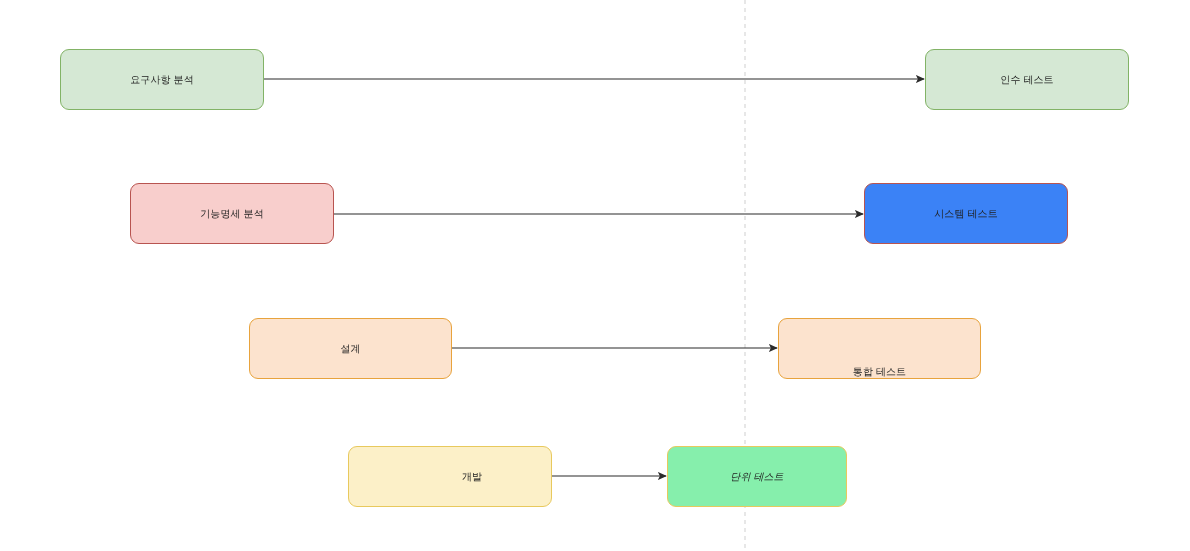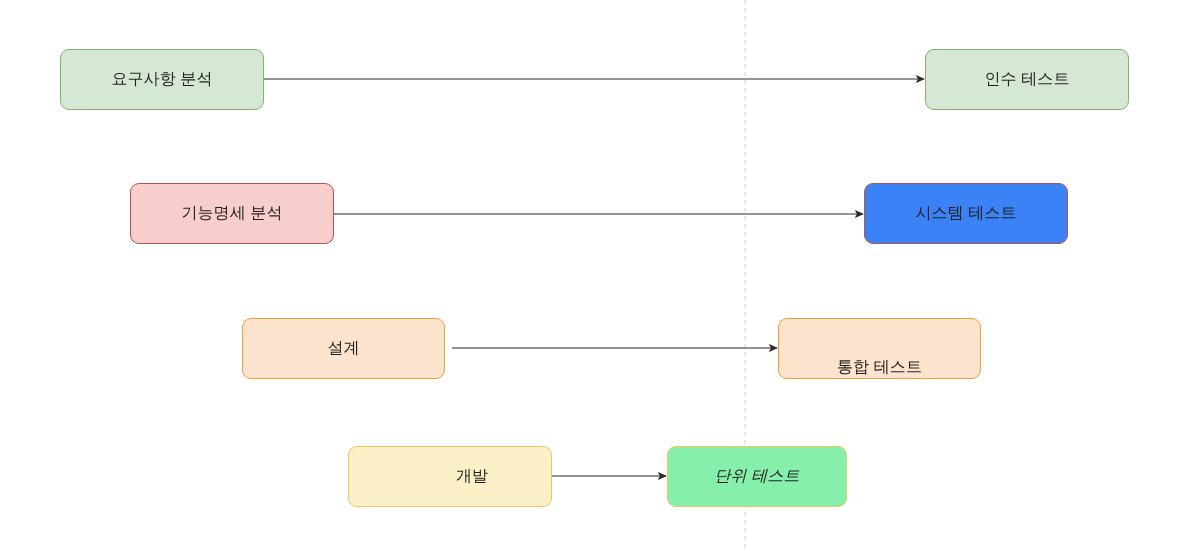--- a/index.html
+++ b/index.html
@@ -31,21 +31,21 @@
     box-sizing: border-box;
     border-width: 1px;
     border-style: solid;
     border-radius: 9px;
     display: flex;
     align-items: center;
     justify-content: center;
     text-align: center;
   }
   .node-label {
-    font-size: 16px;
+    font-size: 10px;
     line-height: 1.3;
     color: #1f1f1f;
     letter-spacing: 0.1px;
     white-space: nowrap;
     user-select: none;
   }
 </style>
 </head>
 <body>
 
@@ -80,21 +80,21 @@
       </div>
       <div class="node" style="left: 925px; top: 49px; width: 204px; height: 61px; background: rgb(213, 232, 212); border-color: rgb(130, 179, 102);">
         <span class="node-label" style="color: rgb(31, 31, 31);">인수 테스트</span>
       </div>
       <div class="node" style="left: 130px; top: 183px; width: 204px; height: 61px; background: rgb(248, 206, 204); border-color: rgb(184, 84, 80);">
         <span class="node-label" style="color: rgb(31, 31, 31); text-align: center;">기능명세 분석</span>
       </div>
       <div class="node" style="left: 864px; top: 183px; width: 204px; height: 61px; background: #3b82f6; border-color: rgb(184, 84, 80); justify-content: center;">
         <span class="node-label" style="color: rgb(31, 31, 31);">시스템 테스트</span>
       </div>
-      <div class="node" style="left: 242px; top: 318px; width: 203px; height: 61px; background: rgb(252, 227, 206); border-color: rgb(232, 163, 61);">
+      <div class="node" style="left: 249px; top: 318px; width: 203px; height: 61px; background: rgb(252, 227, 206); border-color: rgb(232, 163, 61);">
         <span class="node-label" style="color: rgb(31, 31, 31);">설계</span>
       </div>
       <div class="node" style="left: 778px; top: 318px; width: 203px; height: 61px; background: rgb(252, 227, 206); border-color: rgb(232, 163, 61); align-items: flex-end;">
         <span class="node-label" style="color: rgb(31, 31, 31);">통합 테스트</span>
       </div>
       <div class="node" style="left: 348px; top: 446px; width: 204px; height: 61px; background: rgb(252, 240, 200); border-color: rgb(232, 201, 93); padding-left: 44px;">
         <span class="node-label" style="color: rgb(31, 31, 31);">개발</span>
       </div>
       <div class="node" style="left: 667px; top: 446px; width: 180px; height: 61px; background: #86efac; border-color: rgb(232, 201, 93); font-style: italic;">
         <span class="node-label" style="color: rgb(31, 31, 31);">단위 테스트</span>

